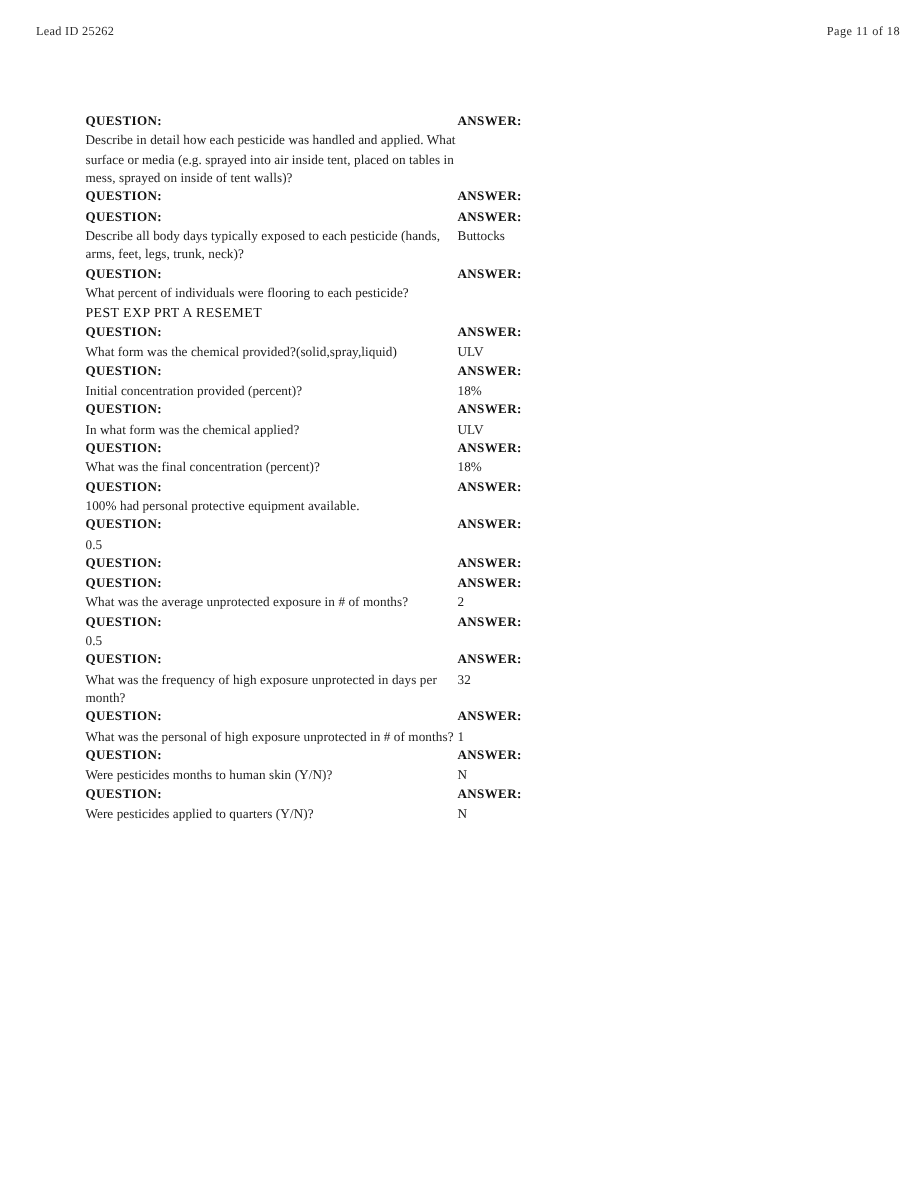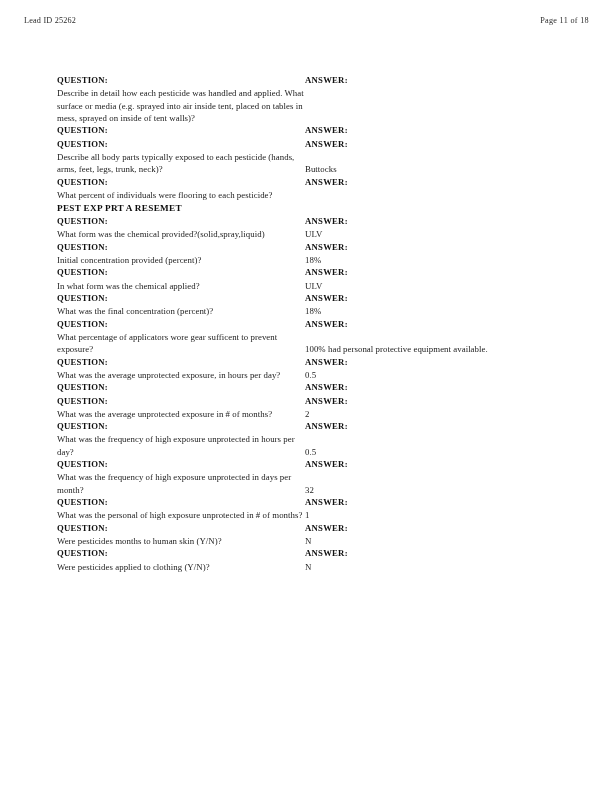--- a/index.html
+++ b/index.html
@@ -34,21 +34,21 @@
     position: absolute;
     left: 24px;
     top: 0;
     font-size: 8.2px;
     letter-spacing: 0.2px;
     color: #2b2b2b;
     white-space: nowrap;
   }
   .header-right {
     position: absolute;
-    right: 23px;
+    right: 12px;
     top: 0;
     font-size: 8.2px;
     letter-spacing: 0.3px;
     color: #2b2b2b;
     white-space: nowrap;
     text-align: center;
   }
   
   .content {
     position: absolute;
@@ -57,21 +57,21 @@
     width: 500px;
   }
   .qa-block {
     position: relative;
     width: 500px;
     display: block;
   }
   .qa-row {
     position: relative;
     display: flex;
-    align-items: flex-end;
+    align-items: flex-start;
   }
   .col-q {
     width: 248px;
     flex: 0 0 248px;
   }
   .col-a {
     width: 252px;
     flex: 0 0 252px;
   }
   .lbl {
@@ -86,21 +86,21 @@
     font-size: 8.8px;
     line-height: 12.4px;
     color: #1c1c1c;
     display: block;
     letter-spacing: 0.05px;
   }
   .txt.empty {
     min-height: 0;
   }
   .section-head {
-    font-weight: bold;
+    font-weight: normal;
     font-size: 9.2px;
     letter-spacing: 0.3px;
     line-height: 14px;
     color: #0d0d0d;
     display: block;
   }
 </style>
 </head>
 <body>
 
@@ -142,21 +142,21 @@
           <div class="qa-row">
             <div class="col-q">
               <span class="lbl">QUESTION:</span>
             </div>
             <div class="col-a">
               <span class="lbl">ANSWER:</span>
             </div>
           </div>
           <div class="qa-row">
             <div class="col-q">
-              <span class="txt">Describe all body parts typically exposed to each pesticide (hands, arms, feet, legs, trunk, neck)?</span>
+              <span class="txt">Describe all body days typically exposed to each pesticide (hands, arms, feet, legs, trunk, neck)?</span>
             </div>
             <div class="col-a">
               <span class="txt">Buttocks</span>
             </div>
           </div>
         </div>
         <div class="qa-block">
           <div class="qa-row">
             <div class="col-q">
               <span class="lbl">QUESTION:</span>
@@ -252,41 +252,35 @@
         <div class="qa-block">
           <div class="qa-row">
             <div class="col-q">
               <span class="lbl">QUESTION:</span>
             </div>
             <div class="col-a">
               <span class="lbl">ANSWER:</span>
             </div>
           </div>
           <div class="qa-row">
-            <div class="col-q">
-              <span class="txt">What percentage of applicators wore gear sufficent to prevent exposure?</span>
-            </div>
             <div class="col-a">
               <span class="txt">100% had personal protective equipment available.</span>
             </div>
           </div>
         </div>
         <div class="qa-block">
           <div class="qa-row">
             <div class="col-q">
               <span class="lbl">QUESTION:</span>
             </div>
             <div class="col-a">
               <span class="lbl">ANSWER:</span>
             </div>
           </div>
           <div class="qa-row">
-            <div class="col-q">
-              <span class="txt">What was the average unprotected exposure, in hours per day?</span>
-            </div>
             <div class="col-a">
               <span class="txt">0.5</span>
             </div>
           </div>
         </div>
         <div class="qa-block">
           <div class="qa-row">
             <div class="col-q">
               <span class="lbl">QUESTION:</span>
             </div>
@@ -316,23 +310,20 @@
         <div class="qa-block">
           <div class="qa-row">
             <div class="col-q">
               <span class="lbl">QUESTION:</span>
             </div>
             <div class="col-a">
               <span class="lbl">ANSWER:</span>
             </div>
           </div>
           <div class="qa-row">
-            <div class="col-q">
-              <span class="txt">What was the frequency of high exposure unprotected in hours per day?</span>
-            </div>
             <div class="col-a">
               <span class="txt">0.5</span>
             </div>
           </div>
         </div>
         <div class="qa-block">
           <div class="qa-row">
             <div class="col-q">
               <span class="lbl">QUESTION:</span>
             </div>
@@ -389,21 +380,21 @@
           <div class="qa-row">
             <div class="col-q">
               <span class="lbl">QUESTION:</span>
             </div>
             <div class="col-a">
               <span class="lbl">ANSWER:</span>
             </div>
           </div>
           <div class="qa-row">
             <div class="col-q">
-              <span class="txt">Were pesticides applied to clothing (Y/N)?</span>
+              <span class="txt">Were pesticides applied to quarters (Y/N)?</span>
             </div>
             <div class="col-a">
               <span class="txt">N</span>
             </div>
           </div>
         </div>
       </div>
   </div>
 
 </div>

